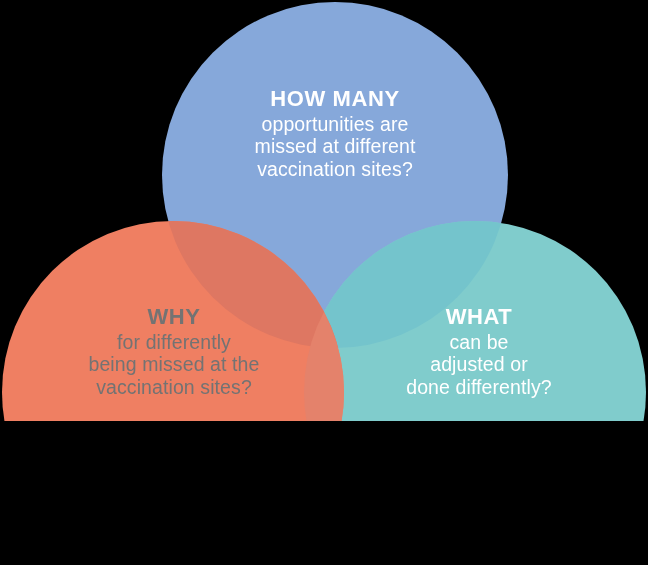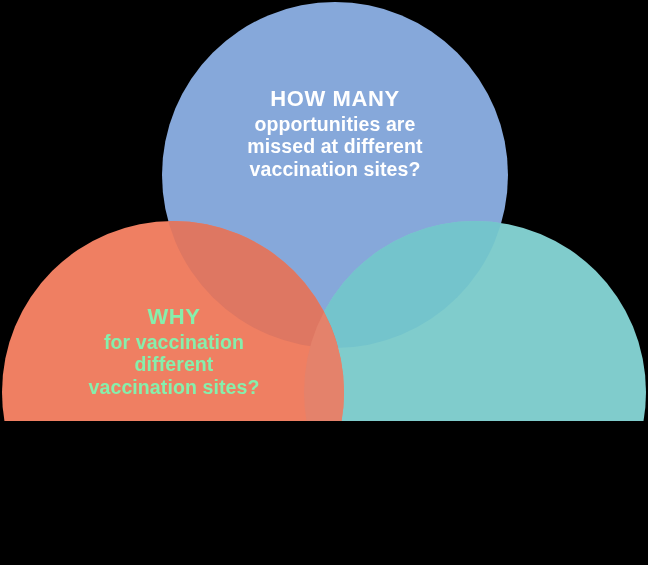--- a/index.html
+++ b/index.html
@@ -35,21 +35,21 @@
     letter-spacing: 0.1px;
     text-rendering: optimizeLegibility;
     -webkit-font-smoothing: antialiased;
   }
   .venn-label .heading {
     display: block;
     font-weight: bold;
   }
   .venn-label .body-line {
     display: block;
-    font-weight: bold;
+    font-weight: normal;
   }
   
   #label-how-many {
     left: 205px;
     top: 86px;
     width: 260px;
     font-size: 19.5px;
   }
   #label-how-many .heading {
     font-size: 22px;
@@ -114,21 +114,27 @@
     </g>
   </svg>
 
   <div class="venn-label" id="label-how-many" style="color: rgb(255, 255, 255);">
     <span class="heading">HOW MANY</span>
     <span class="body-line">opportunities are</span>
     <span class="body-line">missed at different</span>
     <span class="body-line">vaccination sites?</span>
   </div>
 
-  <div class="venn-label" id="label-why" style="color: #86efac;">
+  <div class="venn-label" id="label-why" style="color: #737373;">
     <span class="heading">WHY</span>
-    <span class="body-line">for vaccination</span>
-    <span class="body-line">different</span>
+    <span class="body-line">for differently</span>
+    <span class="body-line">being missed at the</span>
     <span class="body-line">vaccination sites?</span>
   </div>
 
+  <div class="venn-label" id="label-what" style="color: rgb(255, 255, 255);">
+    <span class="heading">WHAT</span>
+    <span class="body-line">can be</span>
+    <span class="body-line">adjusted or</span>
+    <span class="body-line">done differently?</span>
+  </div>
 
 </div>
 
 </body></html>

